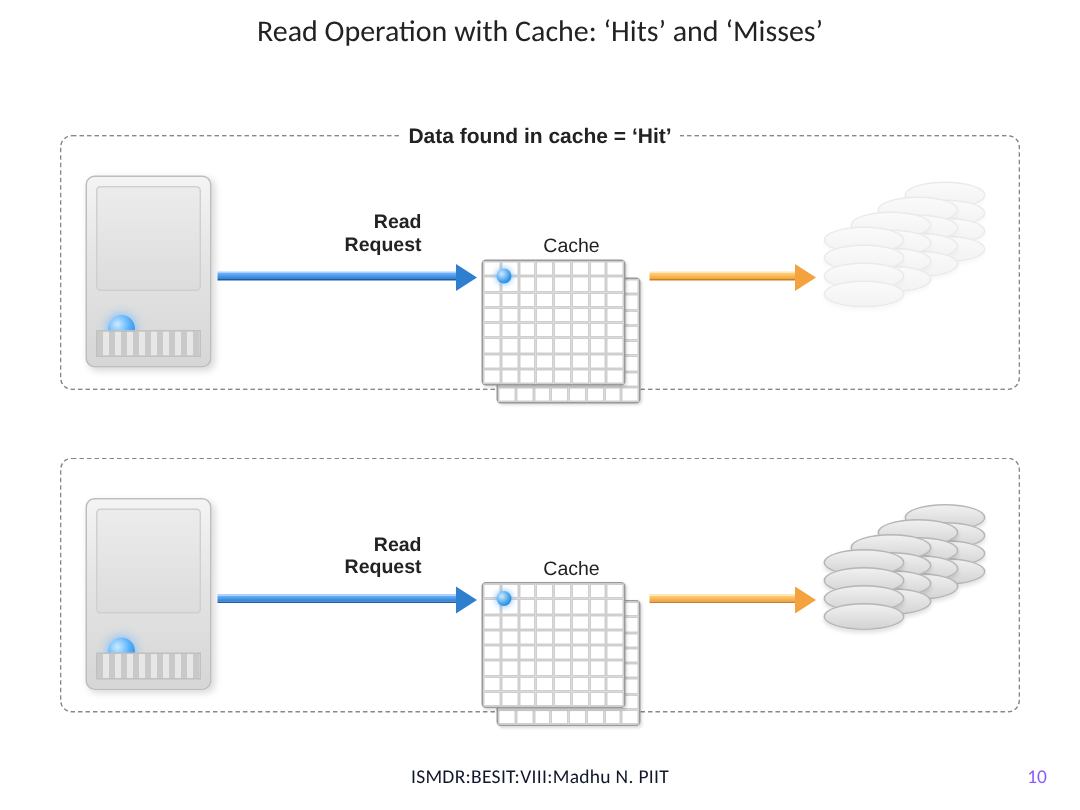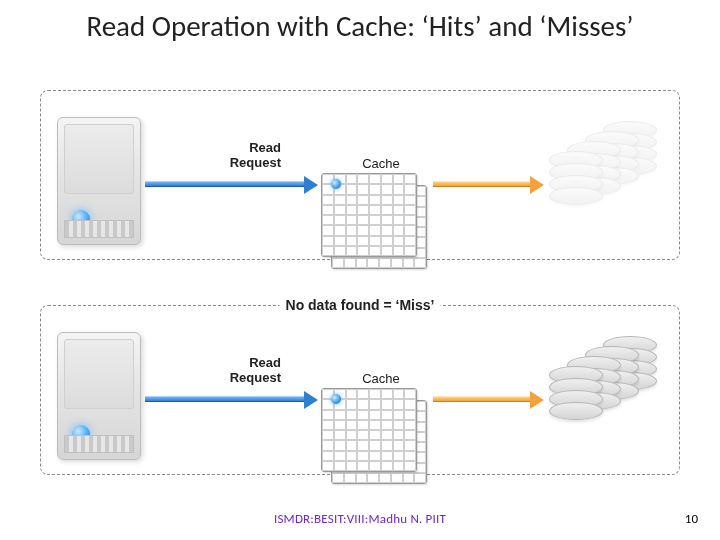--- a/index.html
+++ b/index.html
@@ -5,21 +5,21 @@
   * { box-sizing: border-box; margin: 0; padding: 0; }
   body {
     width: 720px;
     height: 540px;
     background: #fff;
     font-family: "Segoe UI", Calibri, Arial, sans-serif;
     position: relative;
     color: #222;
   }
   .title {
-    font-size: 29px;
+    font-size: 20px;
     text-align: center;
     padding: 10px 20px 0 20px;
     line-height: 1.15;
     position: relative;
     z-index: 3;
   }
   .panel-wrap {
     position: absolute;
     left: 40px;
     right: 40px;
@@ -164,39 +164,40 @@
     line-height: 1.15;
     text-align: right;
     width: 80px;
   }
   .footer {
     position: absolute;
     bottom: 14px;
     left: 0; right: 0;
     text-align: center;
     font-size: 13px;
-    color: #6d28d9;
+    color: #0f172a;
     font-family: Calibri, Arial, sans-serif;
     letter-spacing: 0.2px;
   }
   .pagenum {
     position: absolute;
     bottom: 14px;
     right: 22px;
     font-size: 13px;
-    color: #000000;
+    color: #8b5cf6;
     font-family: Calibri, Arial, sans-serif;
   }
 </style>
 </head>
 <body>
 
 <div class="title">Read Operation with Cache: ‘Hits’ and ‘Misses’</div>
 
 <div class="panel-wrap panel-hit">
+  <div class="panel-label">Data found in cache = ‘Hit’</div>
 
   <div class="server">
     <div class="server-body">
       <div class="server-hdr"></div>
       <div class="server-led"></div>
       <div class="server-slots"></div>
     </div>
   </div>
 
   <div class="arrow" style="left:104px; top:90px; width:160px;"></div>
@@ -365,21 +366,20 @@
     <div class="disk-unit" style="right:54px; top:30px;">
         <div class="platter"></div>
         <div class="platter"></div>
         <div class="platter"></div>
         <div class="platter"></div>
       </div>
   </div>
 </div>
 
 <div class="panel-wrap panel-miss">
-  <div class="panel-label">No data found = ‘Miss’</div>
 
   <div class="server">
     <div class="server-body">
       <div class="server-hdr"></div>
       <div class="server-led"></div>
       <div class="server-slots"></div>
     </div>
   </div>
 
   <div class="arrow" style="left:104px; top:90px; width:160px;"></div>

